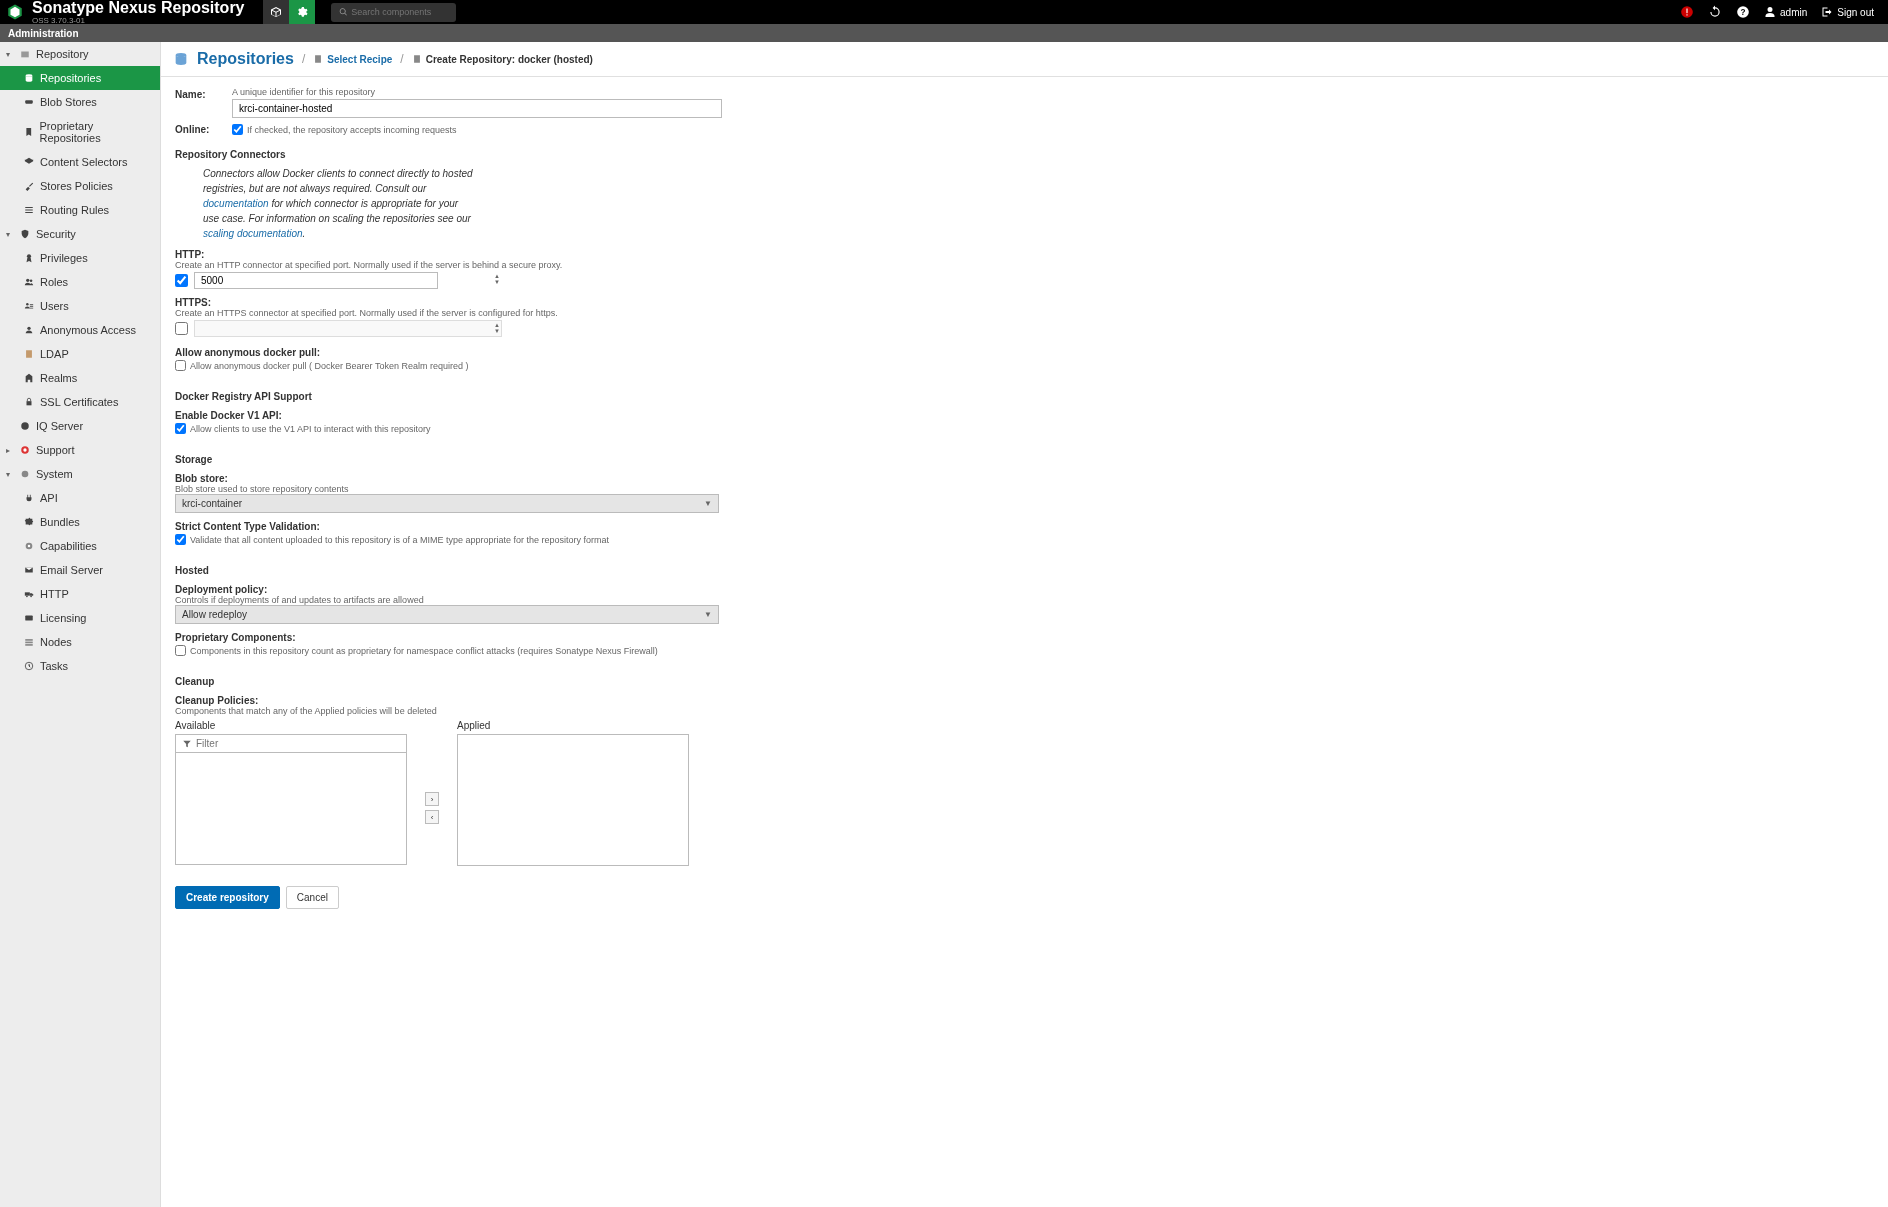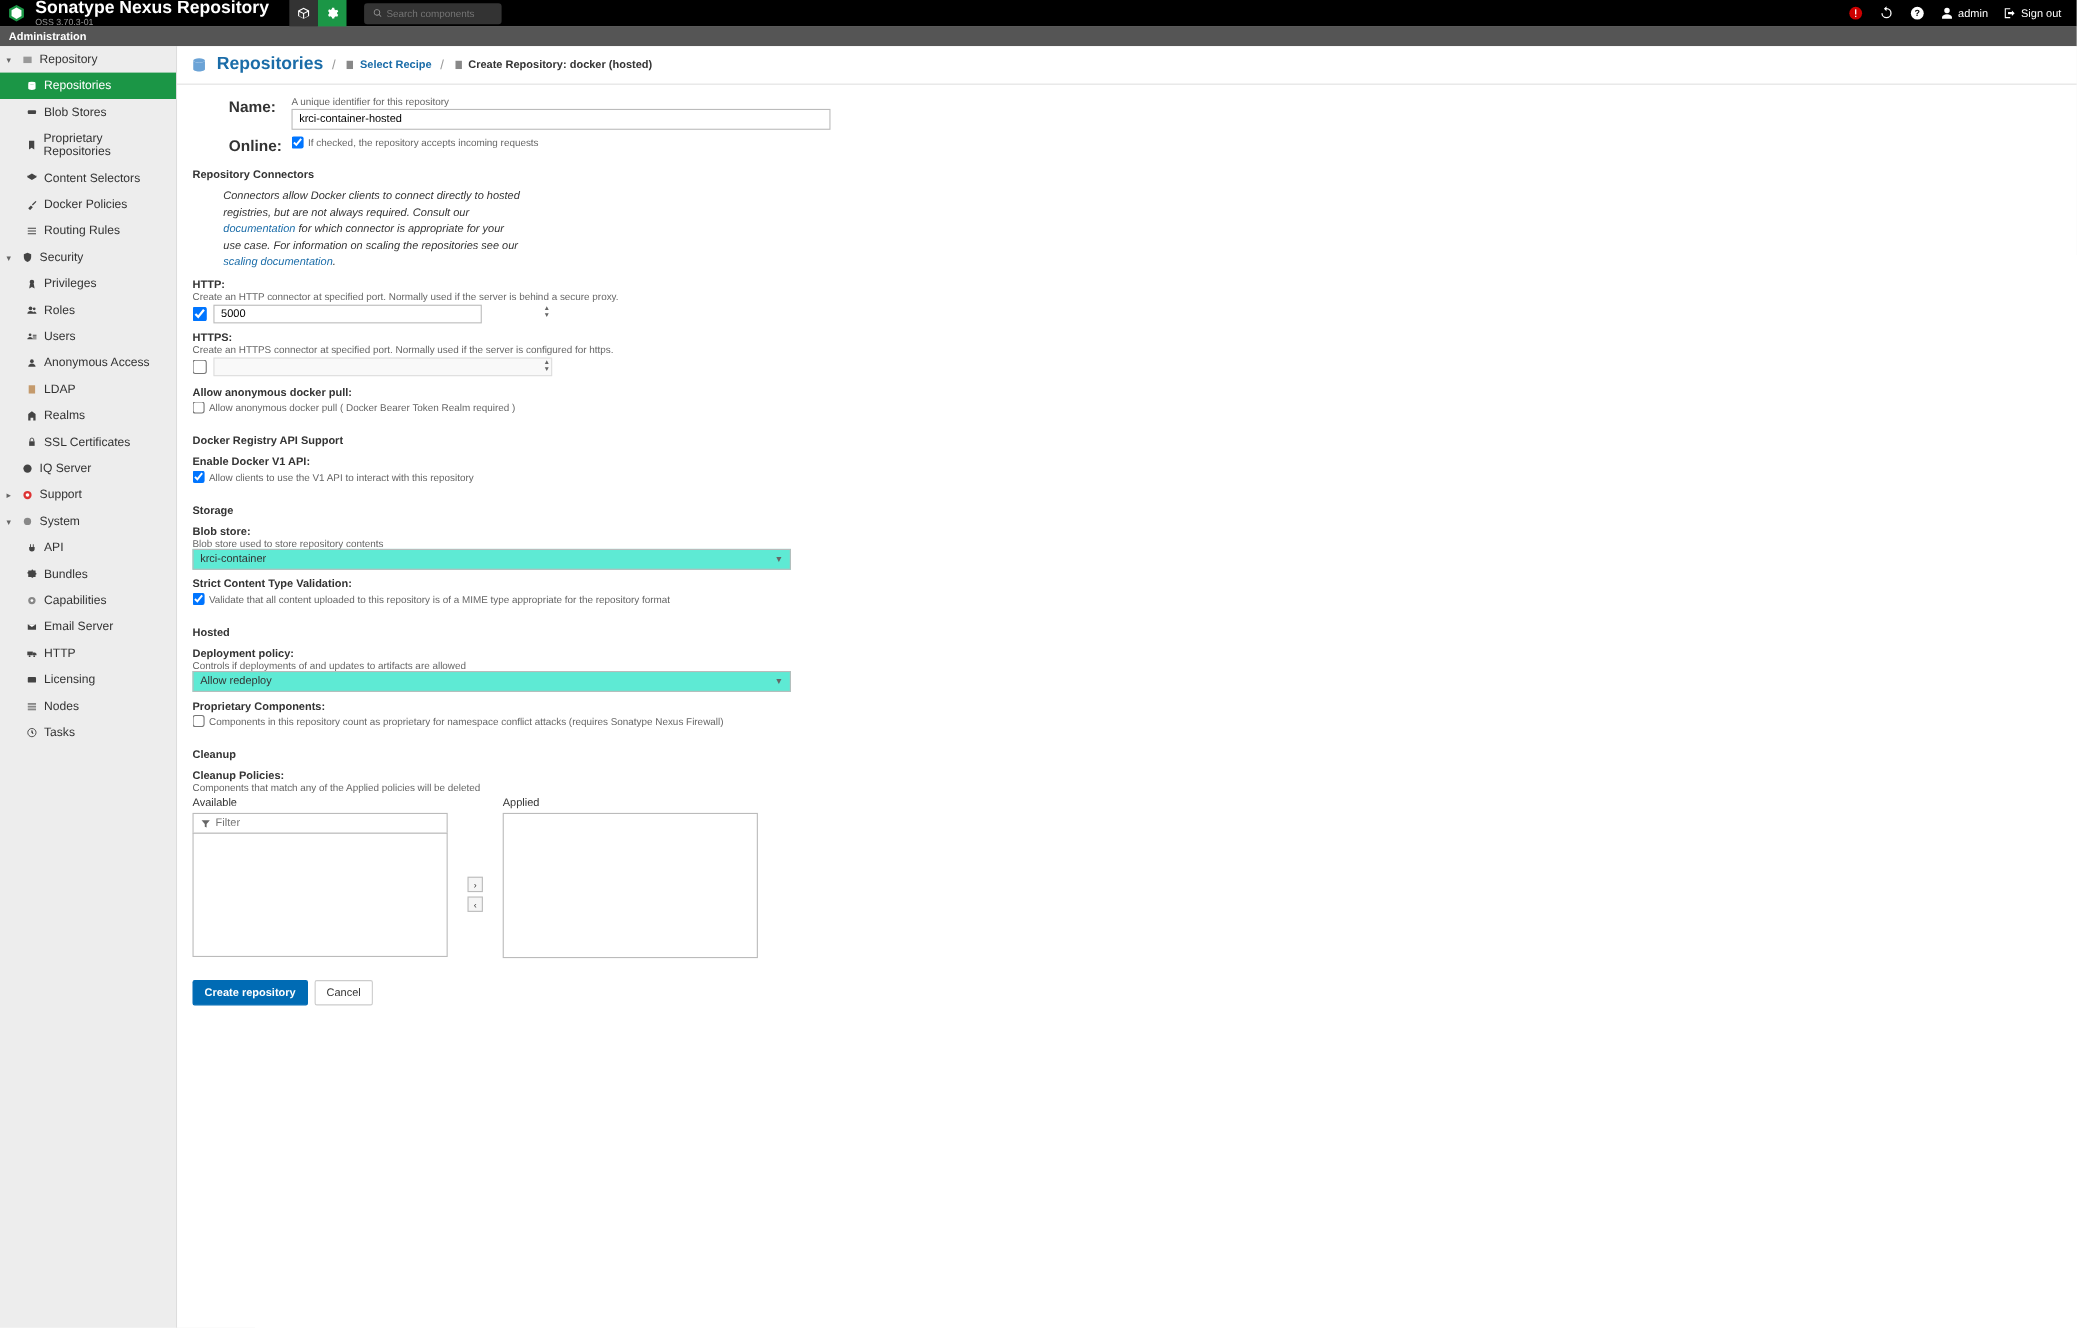--- a/index.html
+++ b/index.html
@@ -30,36 +30,36 @@
 .tree-item.active { background: #1b9646; color: #fff; }
 .main { flex: 1; background: #fff; }
 .breadcrumb { display: flex; align-items: center; padding: 8px 12px; gap: 8px; border-bottom: 1px solid #e0e0e0; }
 .crumb-icon { width: 16px; height: 16px; }
 .crumb-title { font-size: 16px; font-weight: bold; color: #1a6ca8; }
 .crumb-sep { color: #999; }
 .crumb-link { color: #1a6ca8; font-size: 10px; font-weight: bold; display: flex; align-items: center; gap: 4px; cursor: pointer; }
 .crumb-current { font-size: 10px; font-weight: bold; color: #333; display: flex; align-items: center; gap: 4px; }
 .form-area { padding: 10px 18px 20px 14px; }
 .row { display: flex; margin-bottom: 4px; }
-.row .lbl { width: 57px; font-weight: bold; font-size: 14px; padding-top: 2px; margin-left: 33px; }
+.row .lbl { width: 57px; font-weight: bold; font-size: 10px; padding-top: 2px; }
 .row .fld { flex: 1; }
 .hint { font-size: 9px; color: #666; }
 .text-input { width: 490px; border: 1px solid #bbb; padding: 3px 6px; font-size: 10px; margin-top: 2px; }
 .chk-line { display: flex; align-items: center; gap: 4px; font-size: 9px; color: #666; margin-top: 2px; }
 .chk-line input { width: 11px; height: 11px; }
 .section-head { font-weight: bold; font-size: 10px; margin-top: 14px; margin-bottom: 6px; }
 .subhead { font-weight: bold; font-size: 10px; margin-top: 8px; }
 .connector-info { font-style: italic; font-size: 10px; color: #333; margin: 6px 0 8px 28px; line-height: 1.5; max-width: 270px; }
 .connector-info a { color: #1a6ca8; text-decoration: none; font-style: italic; }
 .num-row { display: flex; align-items: center; gap: 6px; margin-top: 2px; }
 .num-row input[type=text], .num-row .num-box { width: 244px; border: 1px solid #bbb; padding: 2px 6px; font-size: 10px; }
 .spinner-wrap { position: relative; width: 308px; }
 .spinner-wrap input { width: 100%; border: 1px solid #bbb; padding: 2px 6px; font-size: 10px; }
 .spinner-btns { position: absolute; right: 2px; top: 1px; display: flex; flex-direction: column; font-size: 6px; line-height: 1; color: #666; }
-.select-box { width: 544px; border: 1px solid #bbb; padding: 3px 6px; font-size: 10px; background: #5eead4; display: flex; justify-content: space-between; align-items: center; cursor: pointer; }
+.select-box { width: 544px; border: 1px solid #bbb; padding: 3px 6px; font-size: 10px; background: #e5e5e5; display: flex; justify-content: space-between; align-items: center; cursor: pointer; }
 .select-box .arrow { font-size: 8px; color: #666; }
 .cleanup-cols { display: flex; gap: 18px; margin-top: 4px; }
 .cleanup-col { width: 232px; }
 .cleanup-label { font-size: 10px; margin-bottom: 3px; }
 .filter-wrap { border: 1px solid #bbb; padding: 3px 6px; display: flex; align-items: center; gap: 4px; }
 .filter-wrap input { border: none; outline: none; font-size: 10px; flex: 1; }
 .list-box { border: 1px solid #bbb; height: 113px; background: #fff; margin-top: -1px; }
 .list-box.tall { height: 132px; margin-top: 0; }
 .move-btns { display: flex; flex-direction: column; gap: 4px; align-self: center; margin-top: 30px; }
 .move-btn { width: 14px; height: 14px; border: 1px solid #bbb; background: #f5f5f5; font-size: 8px; display: flex; align-items: center; justify-content: center; cursor: pointer; }
@@ -167,21 +167,21 @@
     <div class="tree-item level1">
         <svg class="small-icon" viewBox="0 0 24 24">
           <path fill="#444" d="M12 2l10 6-10 6L2 8zm0 10l10-6v4l-10 6-10-6v-4z"></path>
         </svg>
         <span>Content Selectors</span>
       </div>
     <div class="tree-item level1">
         <svg class="small-icon" viewBox="0 0 24 24">
           <path fill="#444" d="M4 20l6-6 4 4-6 6zm8-8l8-8 2 2-8 8z"></path>
         </svg>
-        <span>Docker Policies</span>
+        <span>Stores Policies</span>
       </div>
     <div class="tree-item level1">
         <svg class="small-icon" viewBox="0 0 24 24">
           <path fill="#444" d="M3 11h18v2H3zm0-6h18v2H3zm0 12h18v2H3z"></path>
         </svg>
         <span>Routing Rules</span>
       </div>
 
     <div class="tree-item level0">
         <span class="caret">▾</span>

